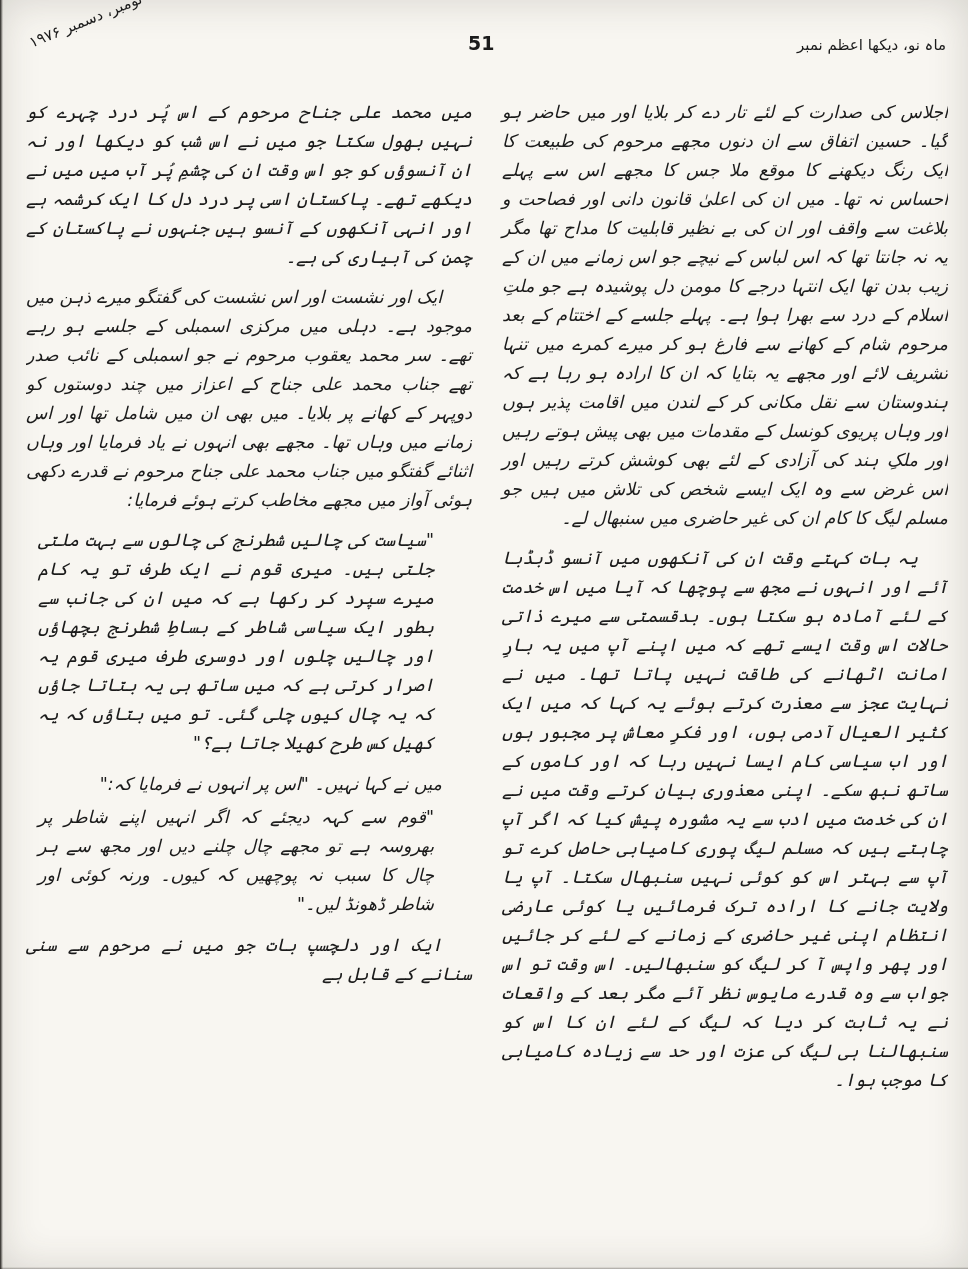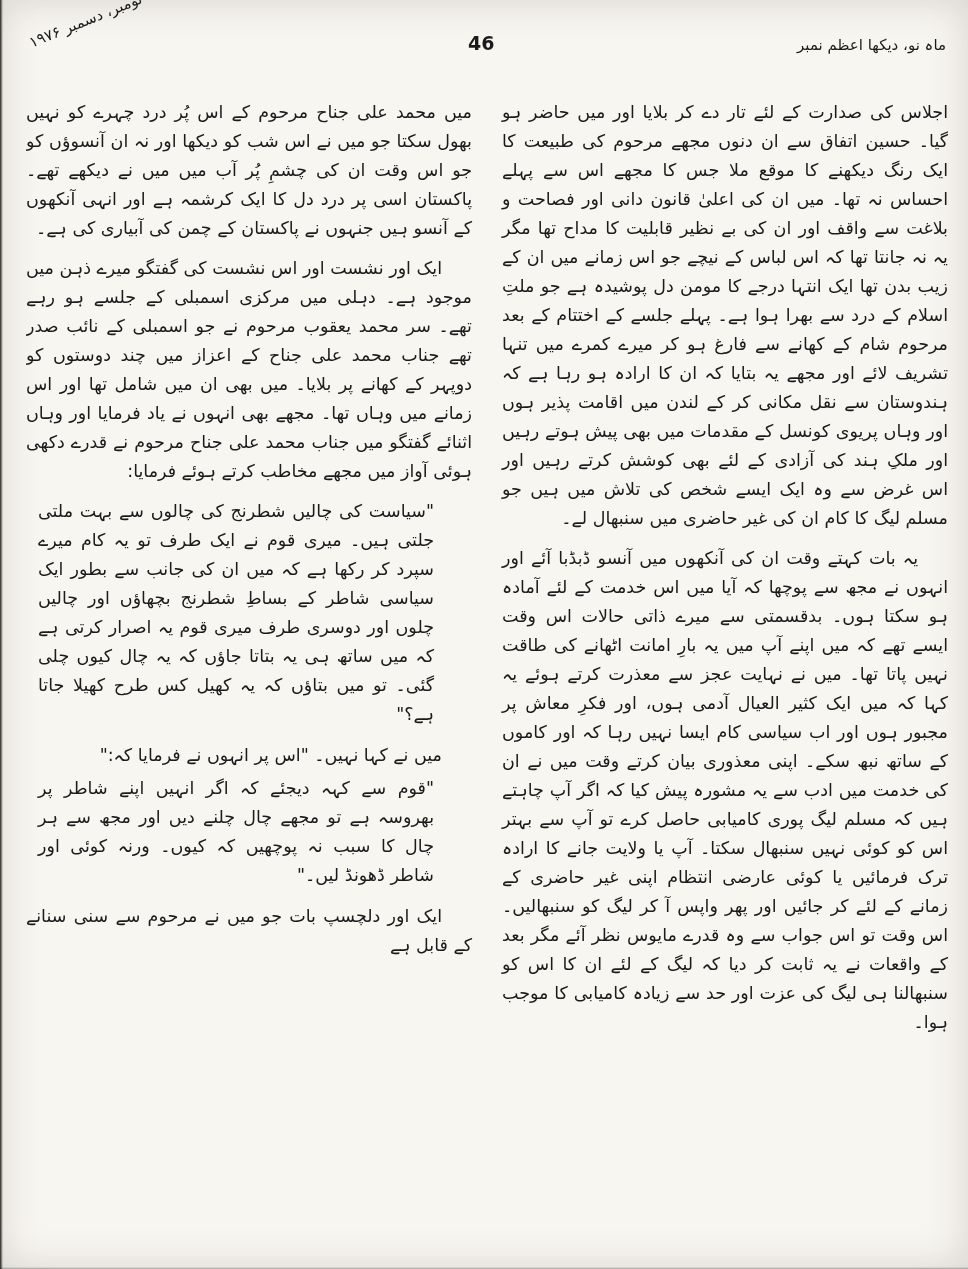--- a/index.html
+++ b/index.html
@@ -64,40 +64,41 @@
     gap: 30px;
     overflow: hidden;
   }
   .col { flex: 1 1 0; }
   .para {
     margin: 0 0 11px 0;
     font-size: 17.5px;
     line-height: 29px;
     text-align: justify;
     text-justify: inter-word;
+    font-style: italic;
   }
   .para.indent { text-indent: 30px; }
   .para.quote {
     margin: 4px 38px 12px 12px;
     line-height: 29px;
   }
   .para.inter { text-indent: 30px; margin-bottom: 4px; }
   .para.last-line { margin-top: 6px; }
 </style>
 </head>
 <body>
 
 <div class="page">
 
   <div class="scan-edge"></div>
   <div class="scan-edge-bottom"></div>
 
   <header class="page-header">
     <div class="hdr-left">نومبر، دسمبر ۱۹۷۶</div>
-    <div class="hdr-center">46</div>
+    <div class="hdr-center">51</div>
     <div class="hdr-right">ماہ نو، دیکھا اعظم نمبر</div>
   </header>
 
   <main class="columns">
 
     <section class="col col-right">
       <p class="para">اجلاس کی صدارت کے لئے تار دے کر بلایا اور میں حاضر ہو گیا۔ حسین اتفاق سے ان دنوں مجھے مرحوم کی طبیعت کا ایک رنگ دیکھنے کا موقع ملا جس کا مجھے اس سے پہلے احساس نہ تھا۔ میں ان کی اعلیٰ قانون دانی اور فصاحت و بلاغت سے واقف اور ان کی بے نظیر قابلیت کا مداح تھا مگر یہ نہ جانتا تھا کہ اس لباس کے نیچے جو اس زمانے میں ان کے زیب بدن تھا ایک انتہا درجے کا مومن دل پوشیدہ ہے جو ملتِ اسلام کے درد سے بھرا ہوا ہے۔ پہلے جلسے کے اختتام کے بعد مرحوم شام کے کھانے سے فارغ ہو کر میرے کمرے میں تنہا تشریف لائے اور مجھے یہ بتایا کہ ان کا ارادہ ہو رہا ہے کہ ہندوستان سے نقل مکانی کر کے لندن میں اقامت پذیر ہوں اور وہاں پریوی کونسل کے مقدمات میں بھی پیش ہوتے رہیں اور ملکِ ہند کی آزادی کے لئے بھی کوشش کرتے رہیں اور اس غرض سے وہ ایک ایسے شخص کی تلاش میں ہیں جو مسلم لیگ کا کام ان کی غیر حاضری میں سنبھال لے۔</p>
       <p class="para indent">یہ بات کہتے وقت ان کی آنکھوں میں آنسو ڈبڈبا آئے اور انہوں نے مجھ سے پوچھا کہ آیا میں اس خدمت کے لئے آمادہ ہو سکتا ہوں۔ بدقسمتی سے میرے ذاتی حالات اس وقت ایسے تھے کہ میں اپنے آپ میں یہ بارِ امانت اٹھانے کی طاقت نہیں پاتا تھا۔ میں نے نہایت عجز سے معذرت کرتے ہوئے یہ کہا کہ میں ایک کثیر العیال آدمی ہوں، اور فکرِ معاش پر مجبور ہوں اور اب سیاسی کام ایسا نہیں رہا کہ اور کاموں کے ساتھ نبھ سکے۔ اپنی معذوری بیان کرتے وقت میں نے ان کی خدمت میں ادب سے یہ مشورہ پیش کیا کہ اگر آپ چاہتے ہیں کہ مسلم لیگ پوری کامیابی حاصل کرے تو آپ سے بہتر اس کو کوئی نہیں سنبھال سکتا۔ آپ یا ولایت جانے کا ارادہ ترک فرمائیں یا کوئی عارضی انتظام اپنی غیر حاضری کے زمانے کے لئے کر جائیں اور پھر واپس آ کر لیگ کو سنبھالیں۔ اس وقت تو اس جواب سے وہ قدرے مایوس نظر آئے مگر بعد کے واقعات نے یہ ثابت کر دیا کہ لیگ کے لئے ان کا اس کو سنبھالنا ہی لیگ کی عزت اور حد سے زیادہ کامیابی کا موجب ہوا۔</p>
     </section>
 

